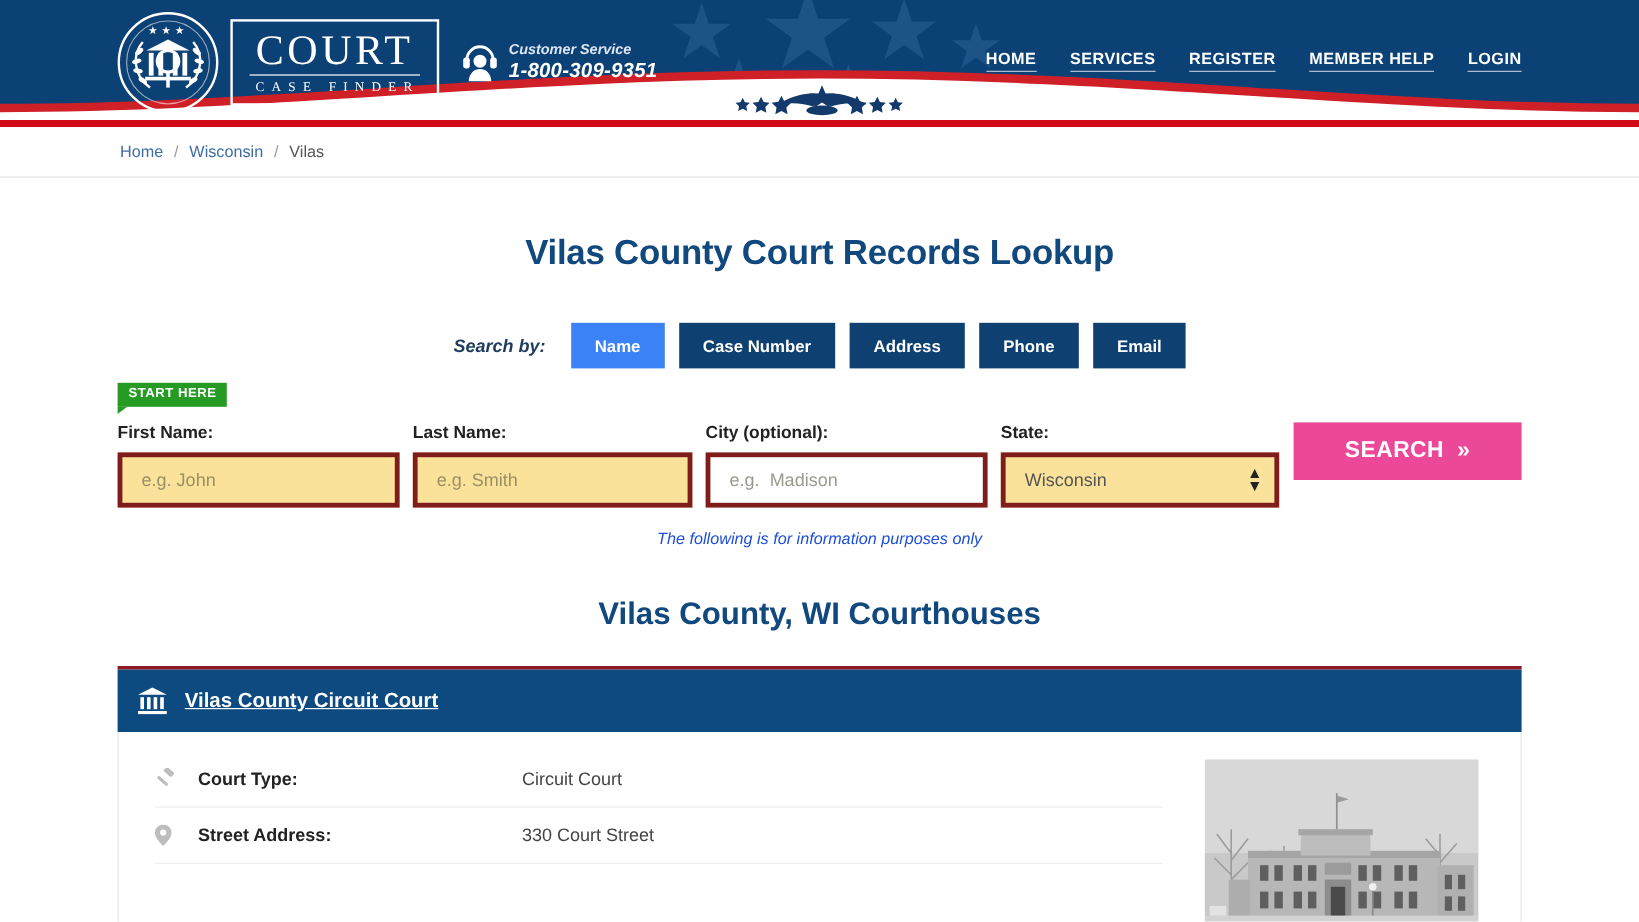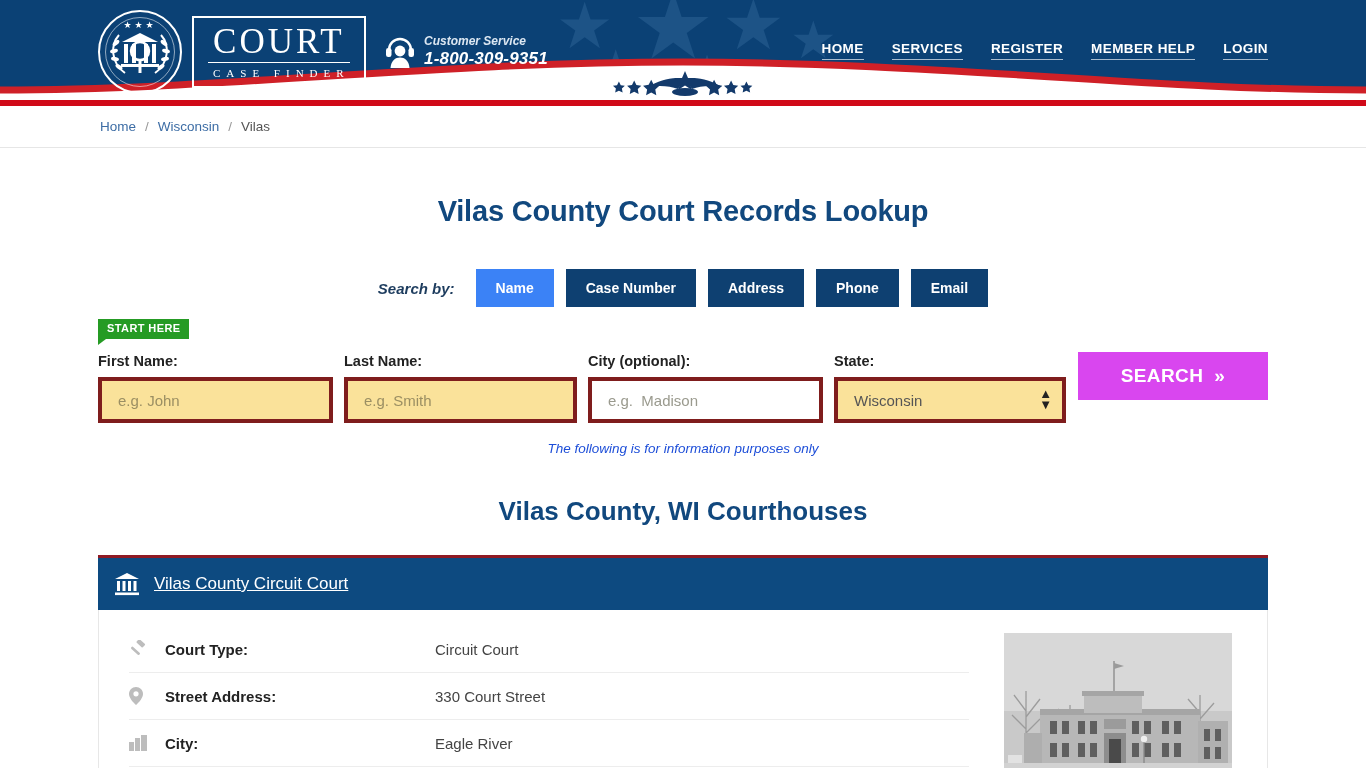--- a/index.html
+++ b/index.html
@@ -208,21 +208,21 @@
   .select-arrows {
     position: absolute; right: 14px; top: 50%;
     transform: translateY(-50%);
     font-size: 13px; color: #222; line-height: .82;
     pointer-events: none; text-align: center;
   }
   .search-btn {
     position: absolute;
     left: 1078px; top: 33px;
     width: 190px; height: 48px;
-    background: #d946ef; color: #fff;
+    background: #ec4899; color: #fff;
     border: none;
     font-size: 19px; font-weight: bold; letter-spacing: .4px;
     cursor: pointer;
     font-family: "Liberation Sans", sans-serif;
     display: flex; align-items: center; justify-content: center; gap: 11px;
   }
 
   .disclaimer {
     margin-top: 12px; text-align: center;
     font-size: 13.5px; font-style: italic; color: #1d4ed8;
@@ -238,21 +238,21 @@
     border-top: 3px solid #8f1a24;
     background: #fff;
   }
   .card-head {
     background: #0d4a80;
     height: 52px;
     display: flex; align-items: center; gap: 14px;
     padding-left: 16px;
   }
   .card-title {
-    color: #fff; font-size: 17px; font-weight: normal;
+    color: #fff; font-size: 17px; font-weight: bold;
     text-decoration: underline; cursor: pointer;
   }
   .card-body {
     display: flex;
     padding: 16px 0 0 0;
     border: 1px solid #e7e7e7;
     border-top: none;
     min-height: 130px;
   }
   .rows { width: 870px; padding-left: 30px; }
@@ -454,31 +454,20 @@
           <span class="row-icon">
             <svg width="14" height="18" viewBox="0 0 14 18">
               <path d="M7 0 C3.1 0 0 3.1 0 7 C0 12 7 18 7 18 C7 18 14 12 14 7 C14 3.1 10.9 0 7 0 Z" fill="#bdbdbd"></path>
               <circle cx="7" cy="6.8" r="2.6" fill="#ffffff"></circle>
             </svg>
           </span>
           <span class="row-label">Street Address:</span>
           <span class="row-value">330 Court Street</span>
         </div>
 
-        <div class="row">
-          <span class="row-icon">
-            <svg width="18" height="16" viewBox="0 0 18 16">
-              <rect x="0" y="7" width="5" height="9" fill="#bdbdbd"></rect>
-              <rect x="6" y="3" width="5" height="13" fill="#bdbdbd"></rect>
-              <rect x="12" y="0" width="6" height="16" fill="#bdbdbd"></rect>
-            </svg>
-          </span>
-          <span class="row-label">City:</span>
-          <span class="row-value">Eagle River</span>
-        </div>
       </div>
 
       <div class="photo-col">
         <div class="photo">
           <svg width="228" height="140" viewBox="0 0 228 140">
             <rect width="228" height="140" fill="#c9c9c9"></rect>
             <rect y="0" width="228" height="78" fill="#d8d8d8"></rect>
 
             <g stroke="#9c9c9c" stroke-width="1.3" fill="none">
               <path d="M22 130 L22 58 M22 78 L10 62 M22 84 L36 66 M22 96 L8 82 M22 100 L36 86"></path>

